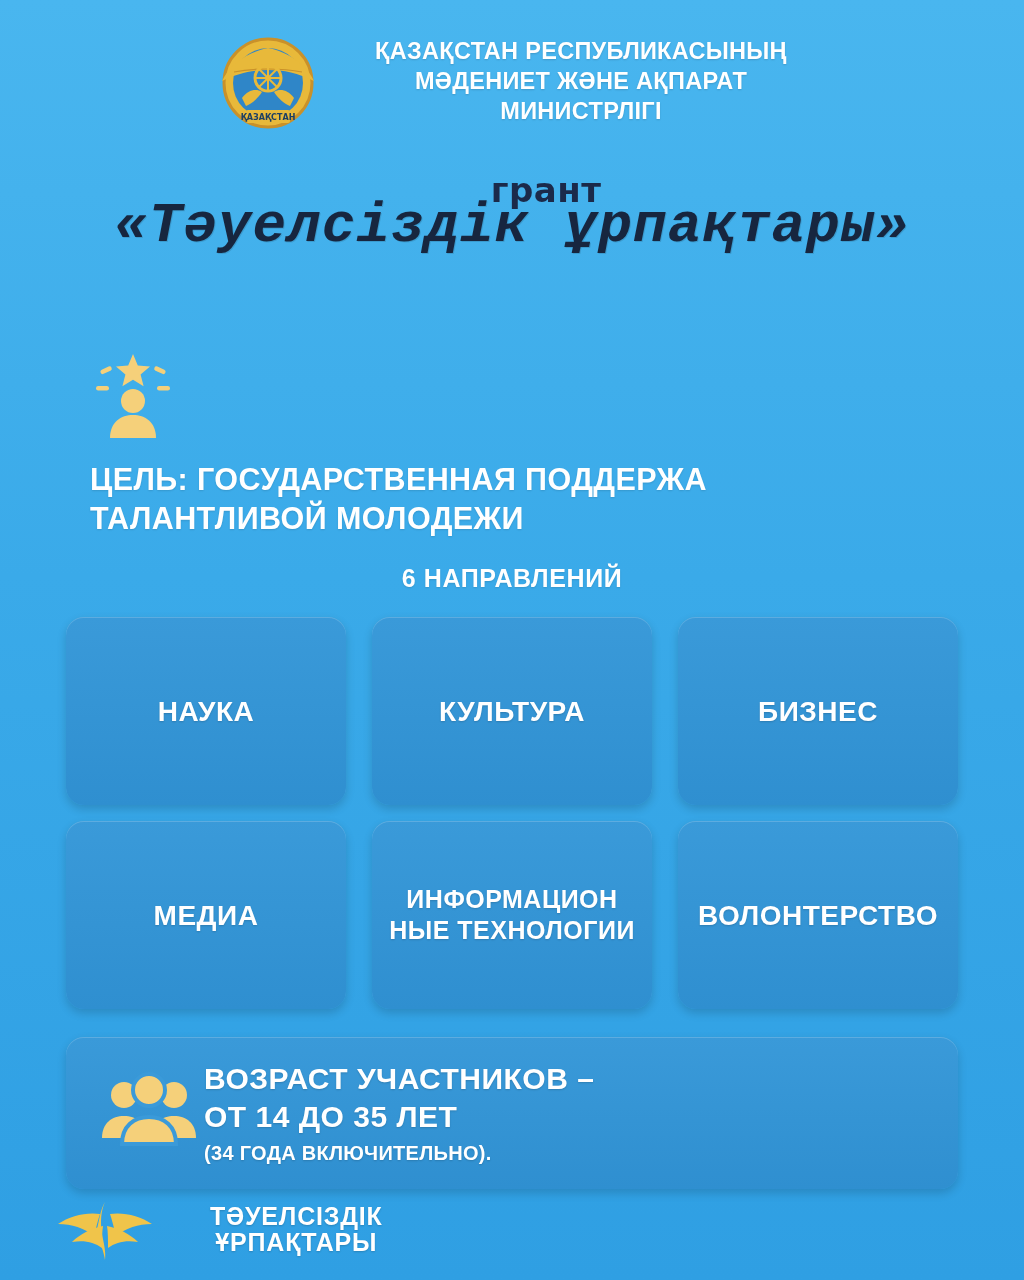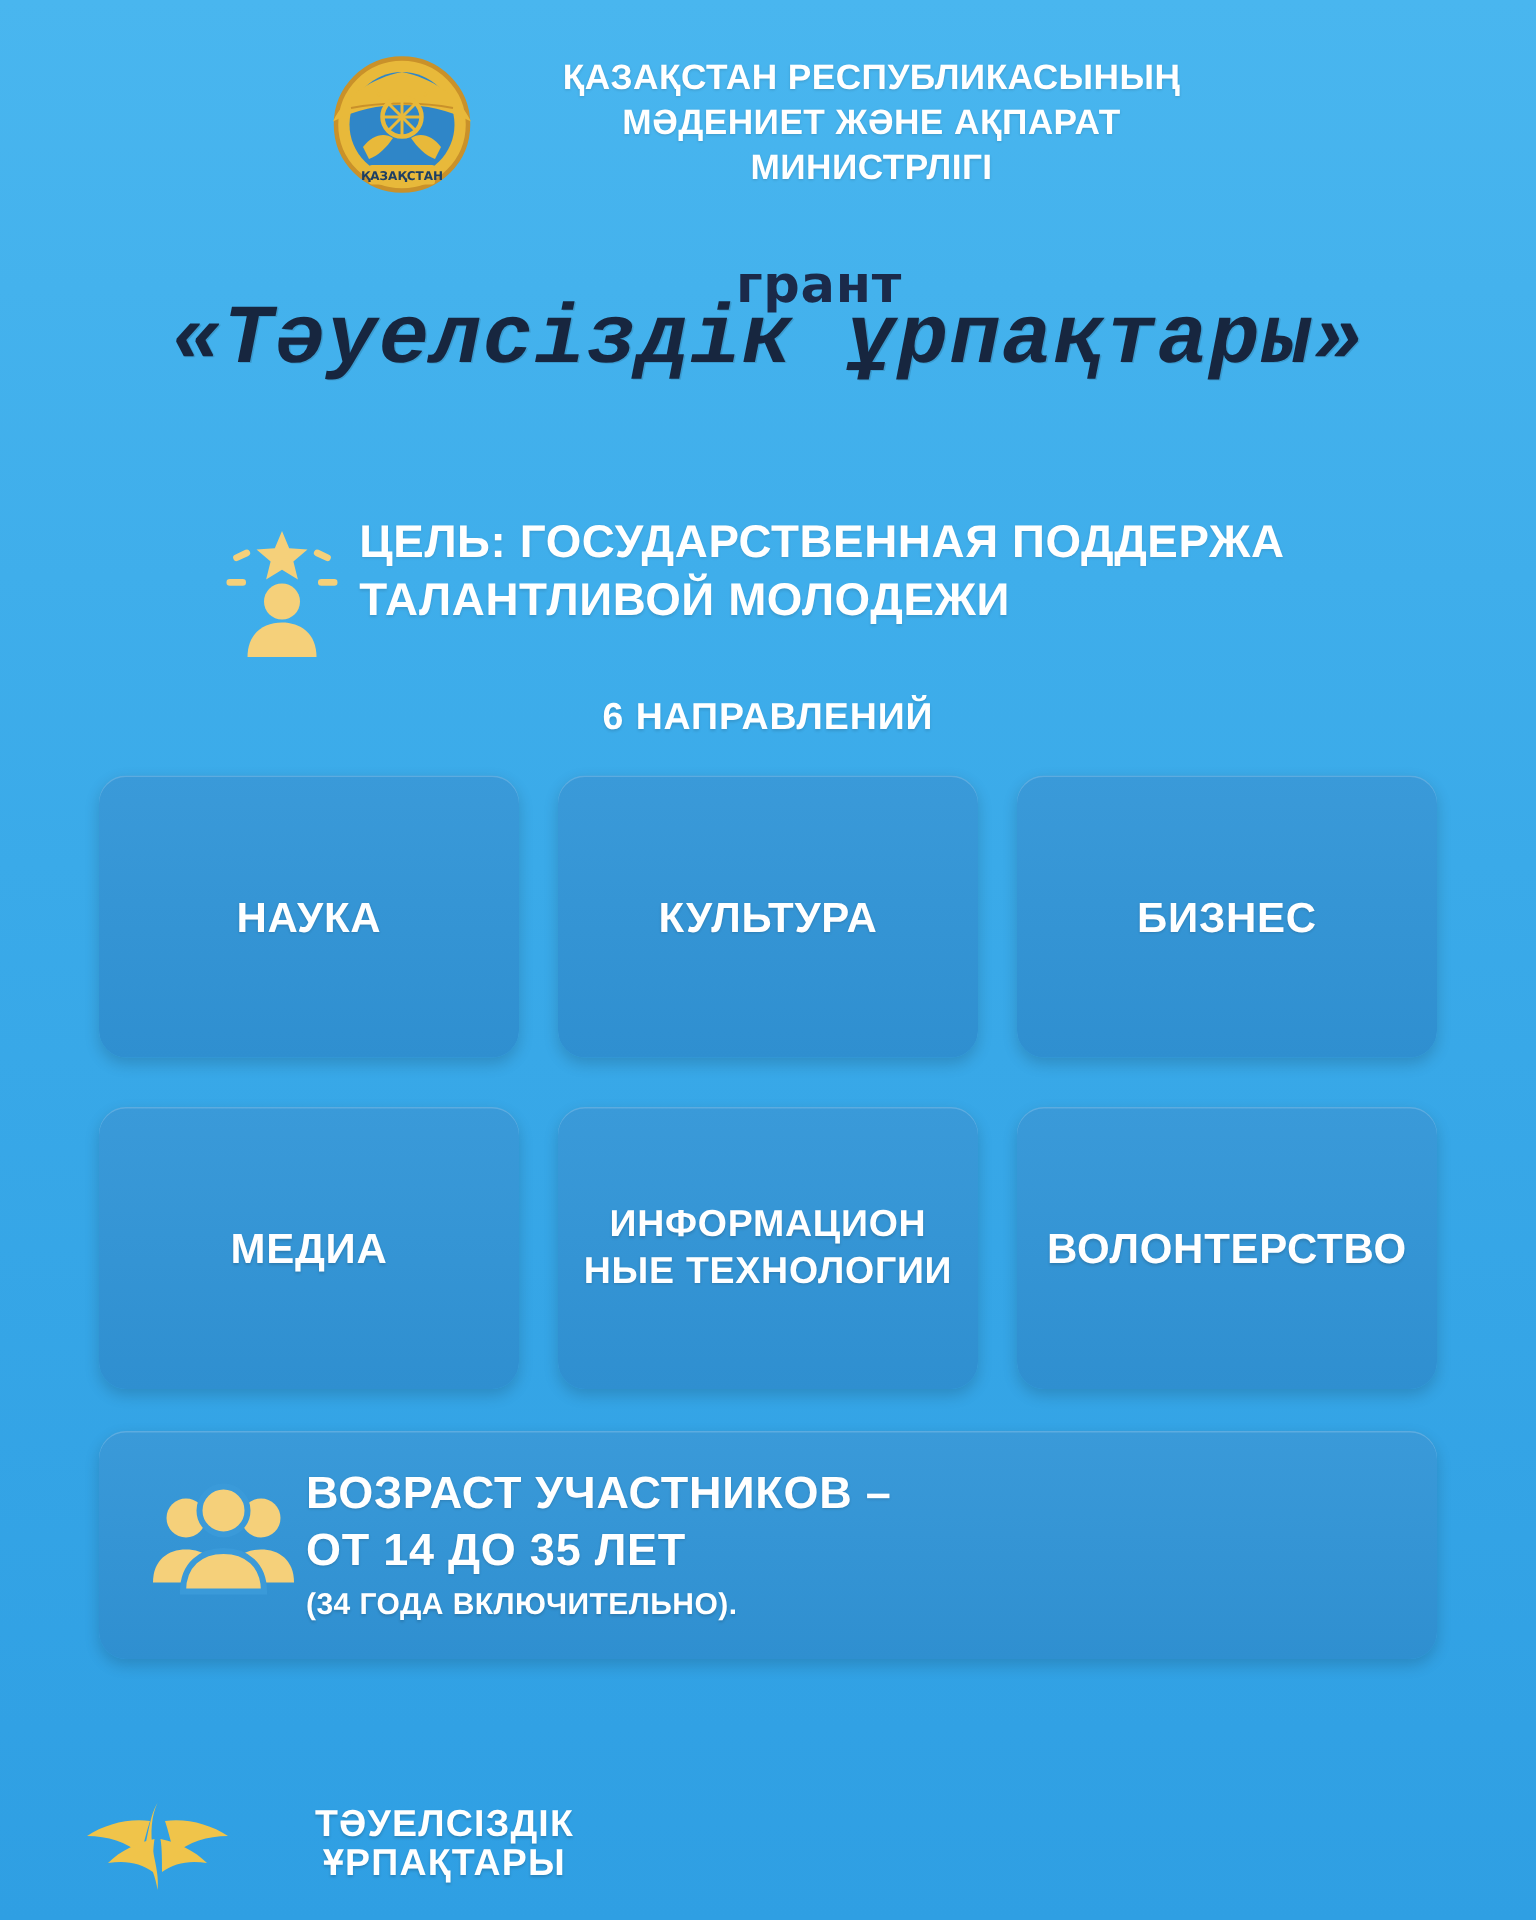--- a/index.html
+++ b/index.html
@@ -81,22 +81,23 @@
     white-space: nowrap;
     text-shadow: 1px 1px 0 rgba(0,0,0,.12);
   }
 
   
   .goal-row {
     margin-top: 42px;
     display: flex;
     align-items: flex-start;
     justify-content: center;
-    gap: 9px;
+    gap: 22px;
     padding: 0 90px;
+    flex-direction: column;
   }
   .goal-icon {
     width: 86px;
     height: 92px;
     flex: 0 0 auto;
     margin-top: 4px;
   }
   .goal-text {
     color: #ffffff;
     font-size: 30.5px;
@@ -119,21 +120,21 @@
     text-transform: uppercase;
     text-shadow: 0 1px 2px rgba(0,0,0,.12);
   }
 
   
   .grid {
     margin: 24px auto 0;
     width: 892px;
     display: grid;
     grid-template-columns: repeat(3, 1fr);
-    gap: 33px 26px;
+    gap: 16px 26px;
   }
   .card {
     height: 188px;
     border-radius: 18px;
     background: linear-gradient(180deg, #3a9ad9 0%, #2f8fd0 100%);
     box-shadow: 0 4px 10px rgba(0,0,0,.16), inset 0 1px 0 rgba(255,255,255,.18);
     display: flex;
     align-items: center;
     justify-content: center;
     text-align: center;

